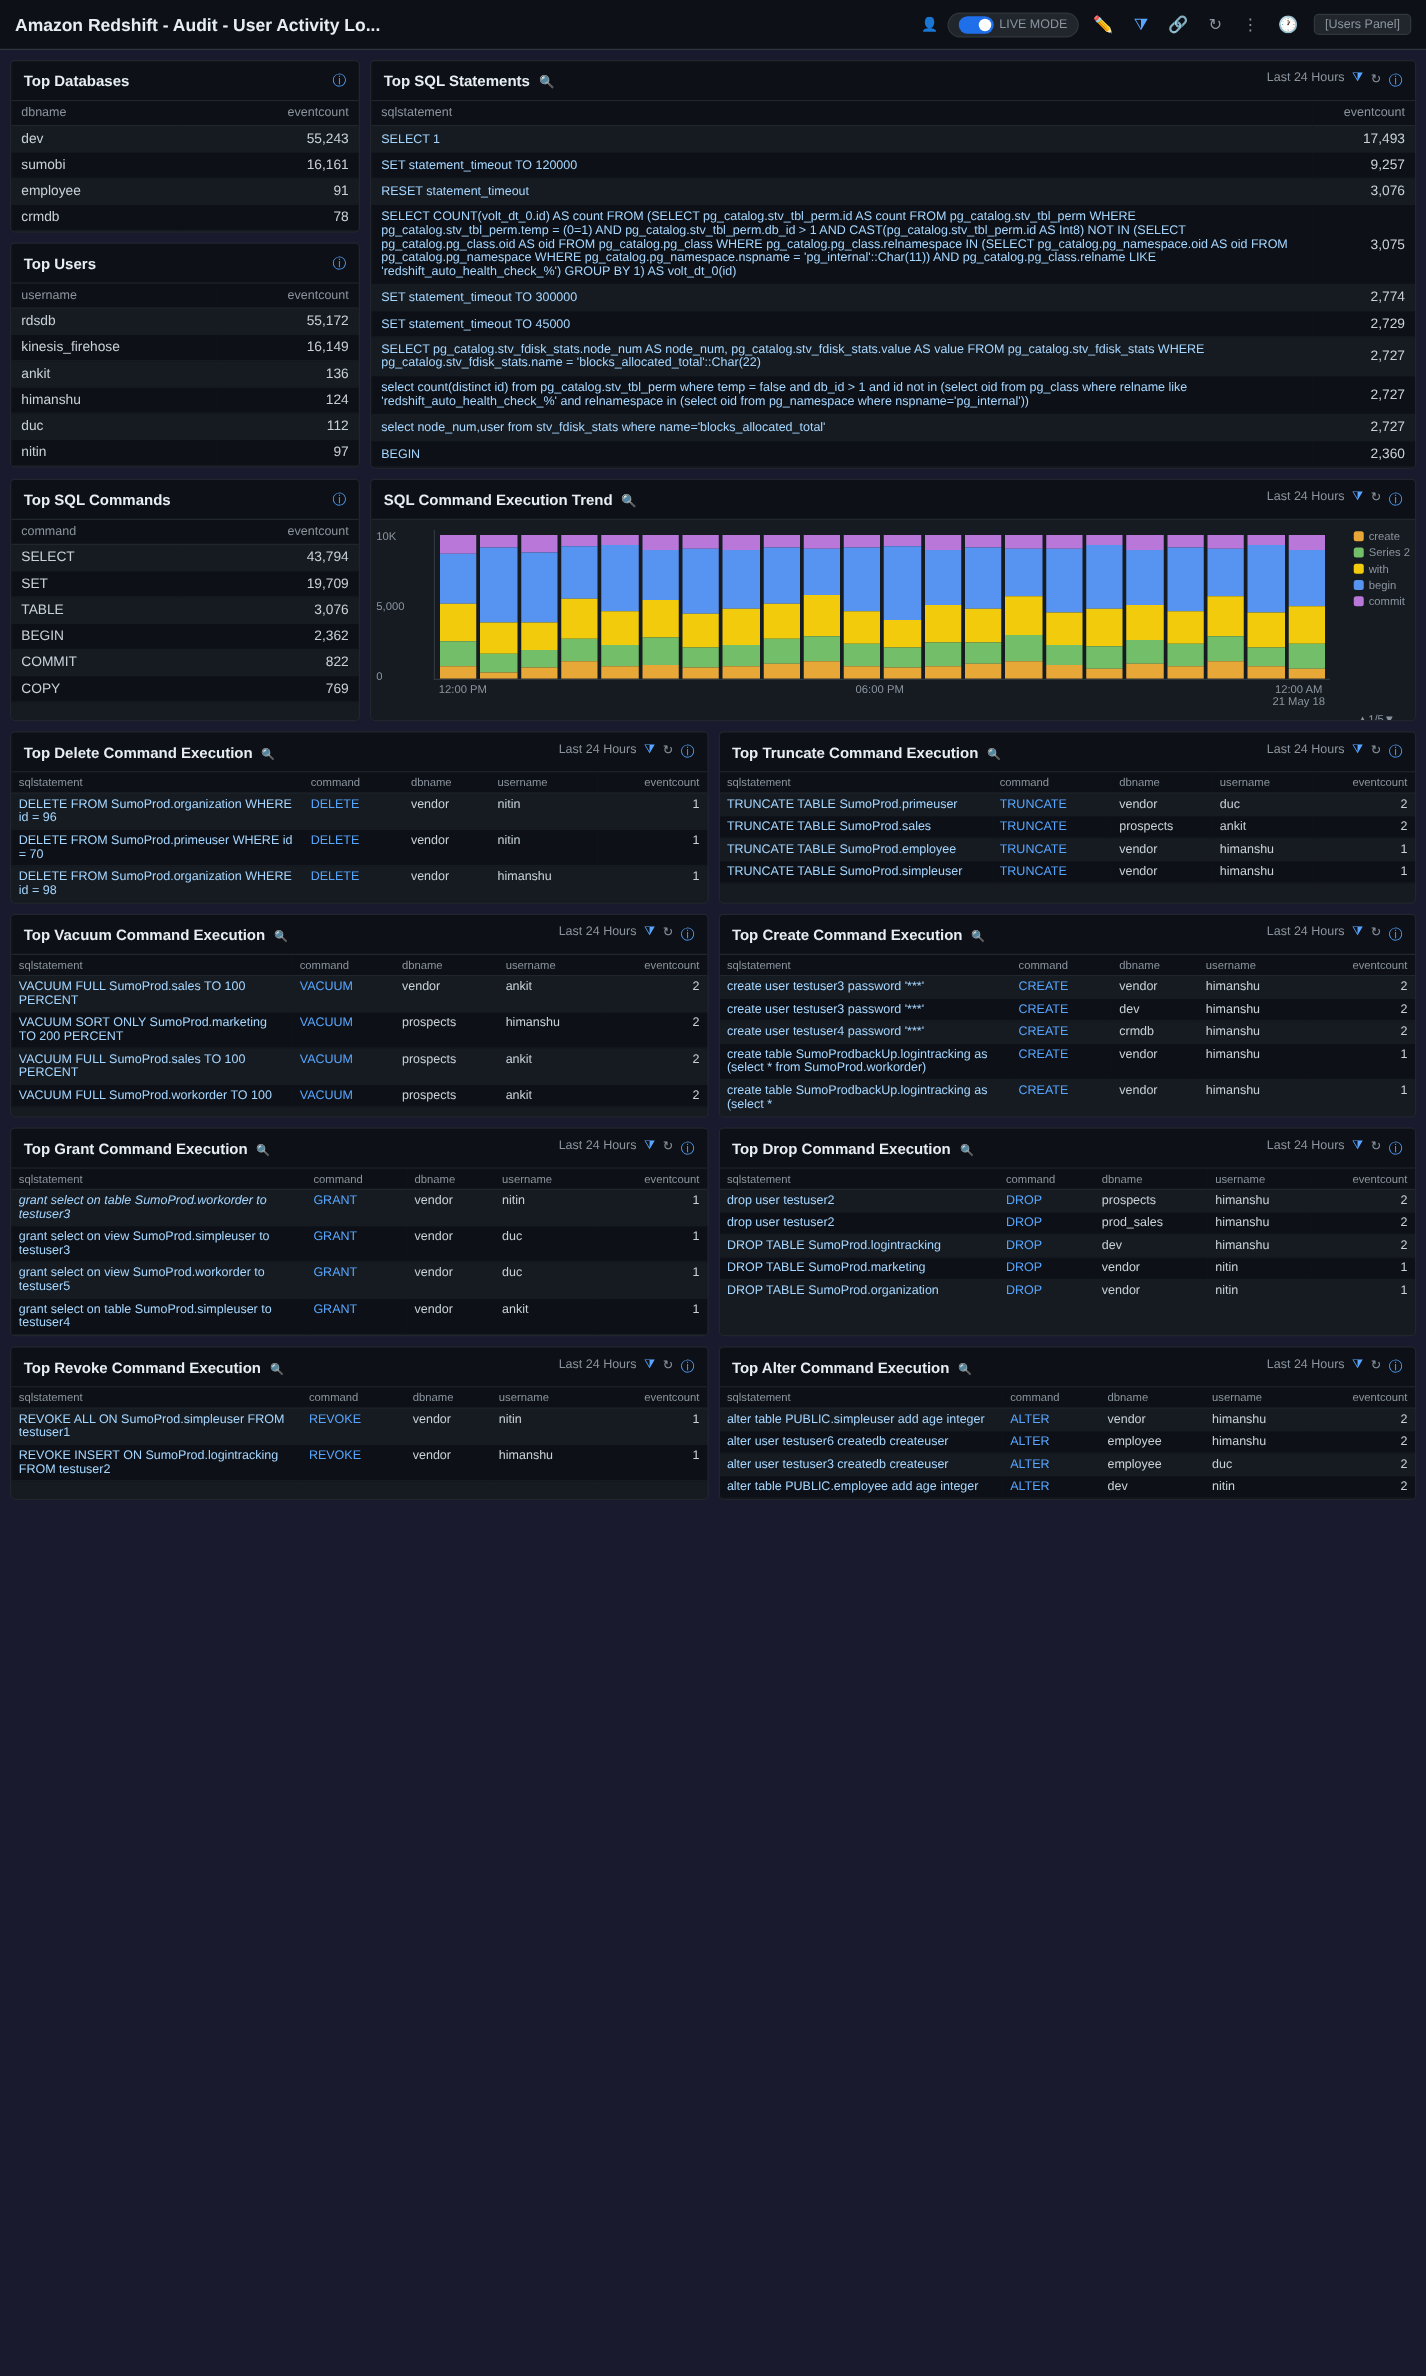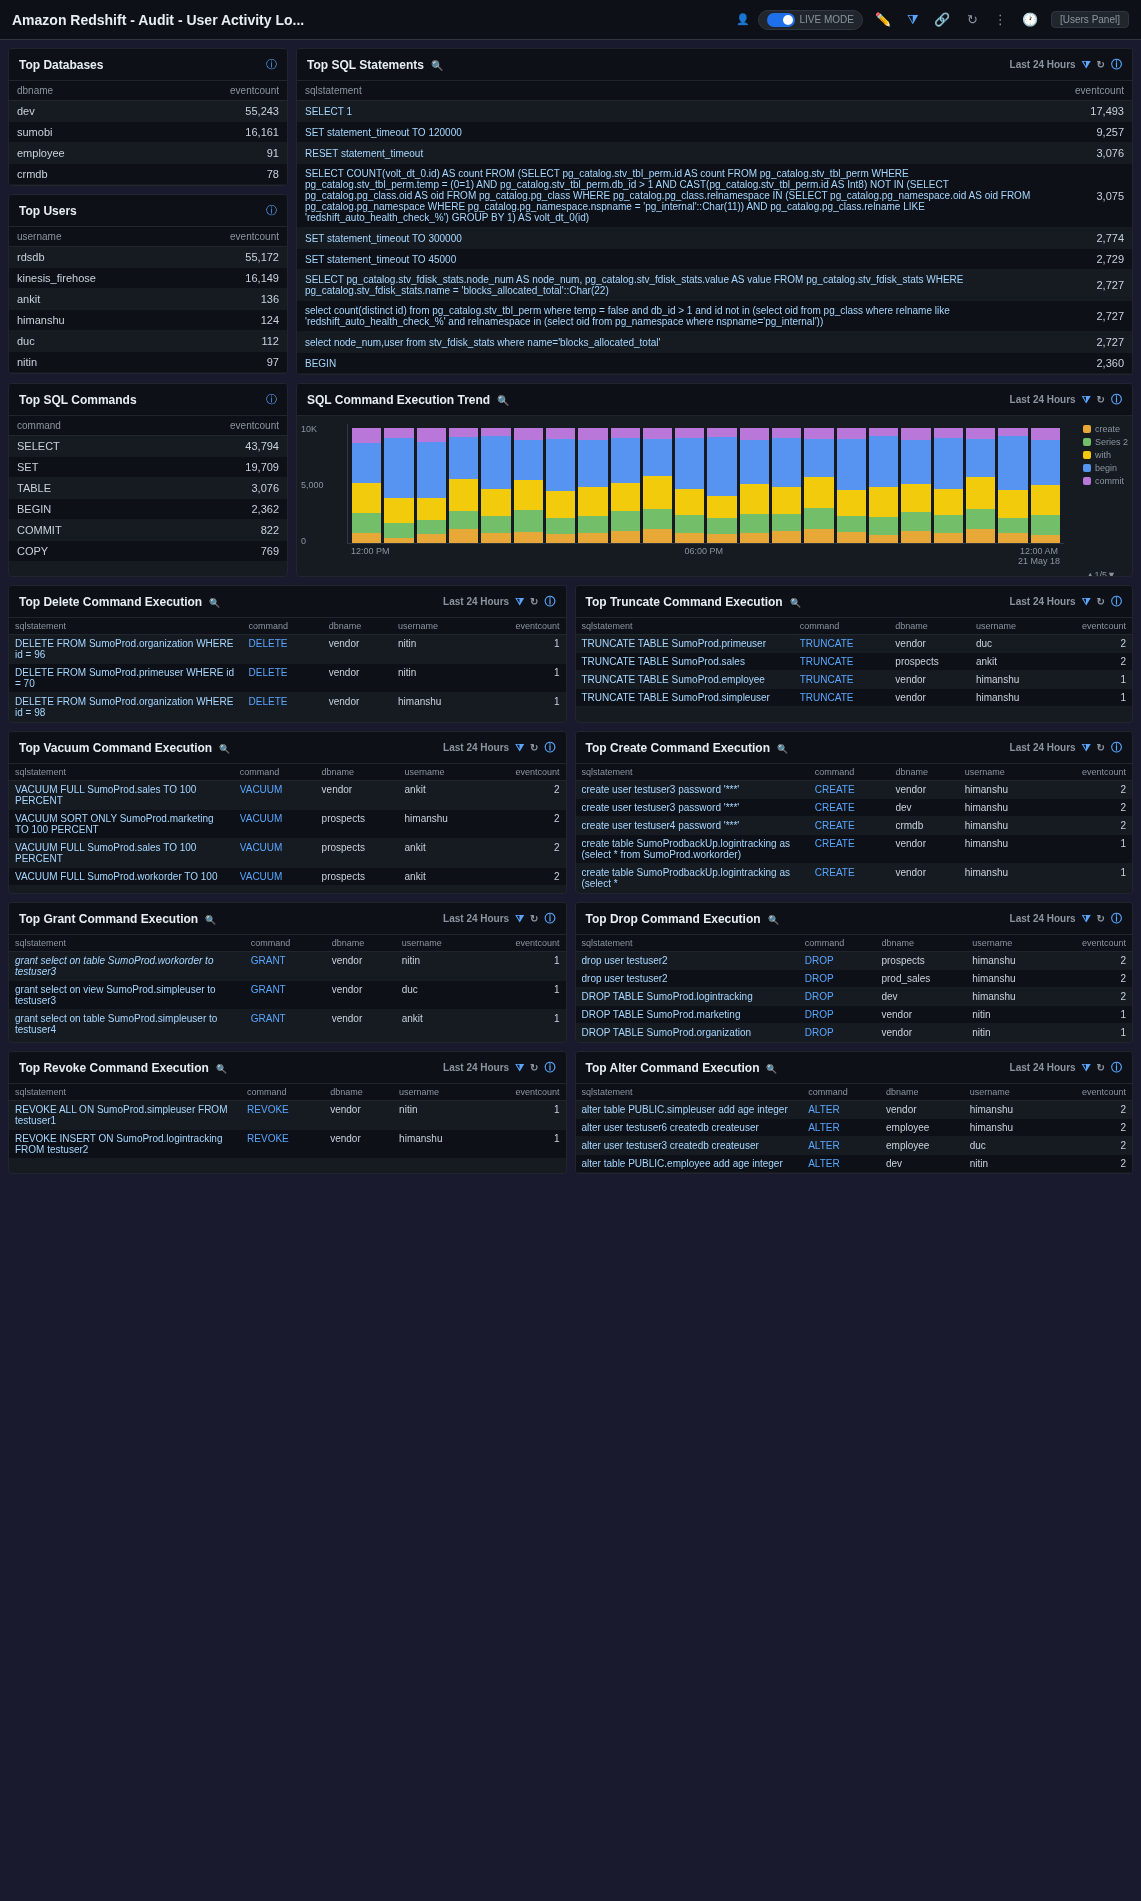--- a/index.html
+++ b/index.html
@@ -115,25 +115,23 @@
       border-bottom: 1px solid #21262d;
       min-height: 32px;
     }
     .panel-title {
       color: #e6edf3;
       font-size: 12px;
       font-weight: 600;
     }
     .panel-header-right {
       display: flex;
-      align-items: center;
       gap: 6px;
       color: #8b949e;
       font-size: 10px;
-      font-weight: bold;
     }
     .info-icon {
       color: #58a6ff;
       cursor: pointer;
       font-size: 11px;
     }
 
     
     .panel-table {
       width: 100%;
@@ -817,21 +815,21 @@
           </thead>
         <tbody id="top-vacuum-body">
             <tr>
       <td style="color:#a5d6ff;max-width:150px;word-break:break-word;">VACUUM FULL SumoProd.sales TO 100 PERCENT</td>
       <td style="color:#58a6ff;">VACUUM</td>
       <td>vendor</td>
       <td>ankit</td>
       <td class="right">2</td>
     </tr>
             <tr>
-      <td style="color:#a5d6ff;max-width:150px;word-break:break-word;">VACUUM SORT ONLY SumoProd.marketing TO 100 PERCENT</td>
+      <td style="color:#a5d6ff;max-width:150px;word-break:break-word;">VACUUM SORT ONLY SumoProd.marketing TO 200 PERCENT</td>
       <td style="color:#58a6ff;">VACUUM</td>
       <td>prospects</td>
       <td>himanshu</td>
       <td class="right">2</td>
     </tr>
             <tr>
       <td style="color:#a5d6ff;max-width:150px;word-break:break-word;">VACUUM FULL SumoProd.sales TO 100 PERCENT</td>
       <td style="color:#58a6ff;">VACUUM</td>
       <td>prospects</td>
       <td>ankit</td>
@@ -944,20 +942,27 @@
       <td class="right">1</td>
     </tr>
             <tr>
       <td style="color:#a5d6ff;max-width:150px;word-break:break-word;">grant select on view SumoProd.simpleuser to testuser3</td>
       <td style="color:#58a6ff;">GRANT</td>
       <td>vendor</td>
       <td>duc</td>
       <td class="right">1</td>
     </tr>
             <tr>
+      <td style="color:#a5d6ff;max-width:150px;word-break:break-word;">grant select on view SumoProd.workorder to testuser5</td>
+      <td style="color:#58a6ff;">GRANT</td>
+      <td>vendor</td>
+      <td>duc</td>
+      <td class="right">1</td>
+    </tr>
+            <tr>
       <td style="color:#a5d6ff;max-width:150px;word-break:break-word;">grant select on table SumoProd.simpleuser to testuser4</td>
       <td style="color:#58a6ff;">GRANT</td>
       <td>vendor</td>
       <td>ankit</td>
       <td class="right">1</td>
     </tr>
           </tbody>
       </table>
     </div>
     <div class="panel cmd-panel">

